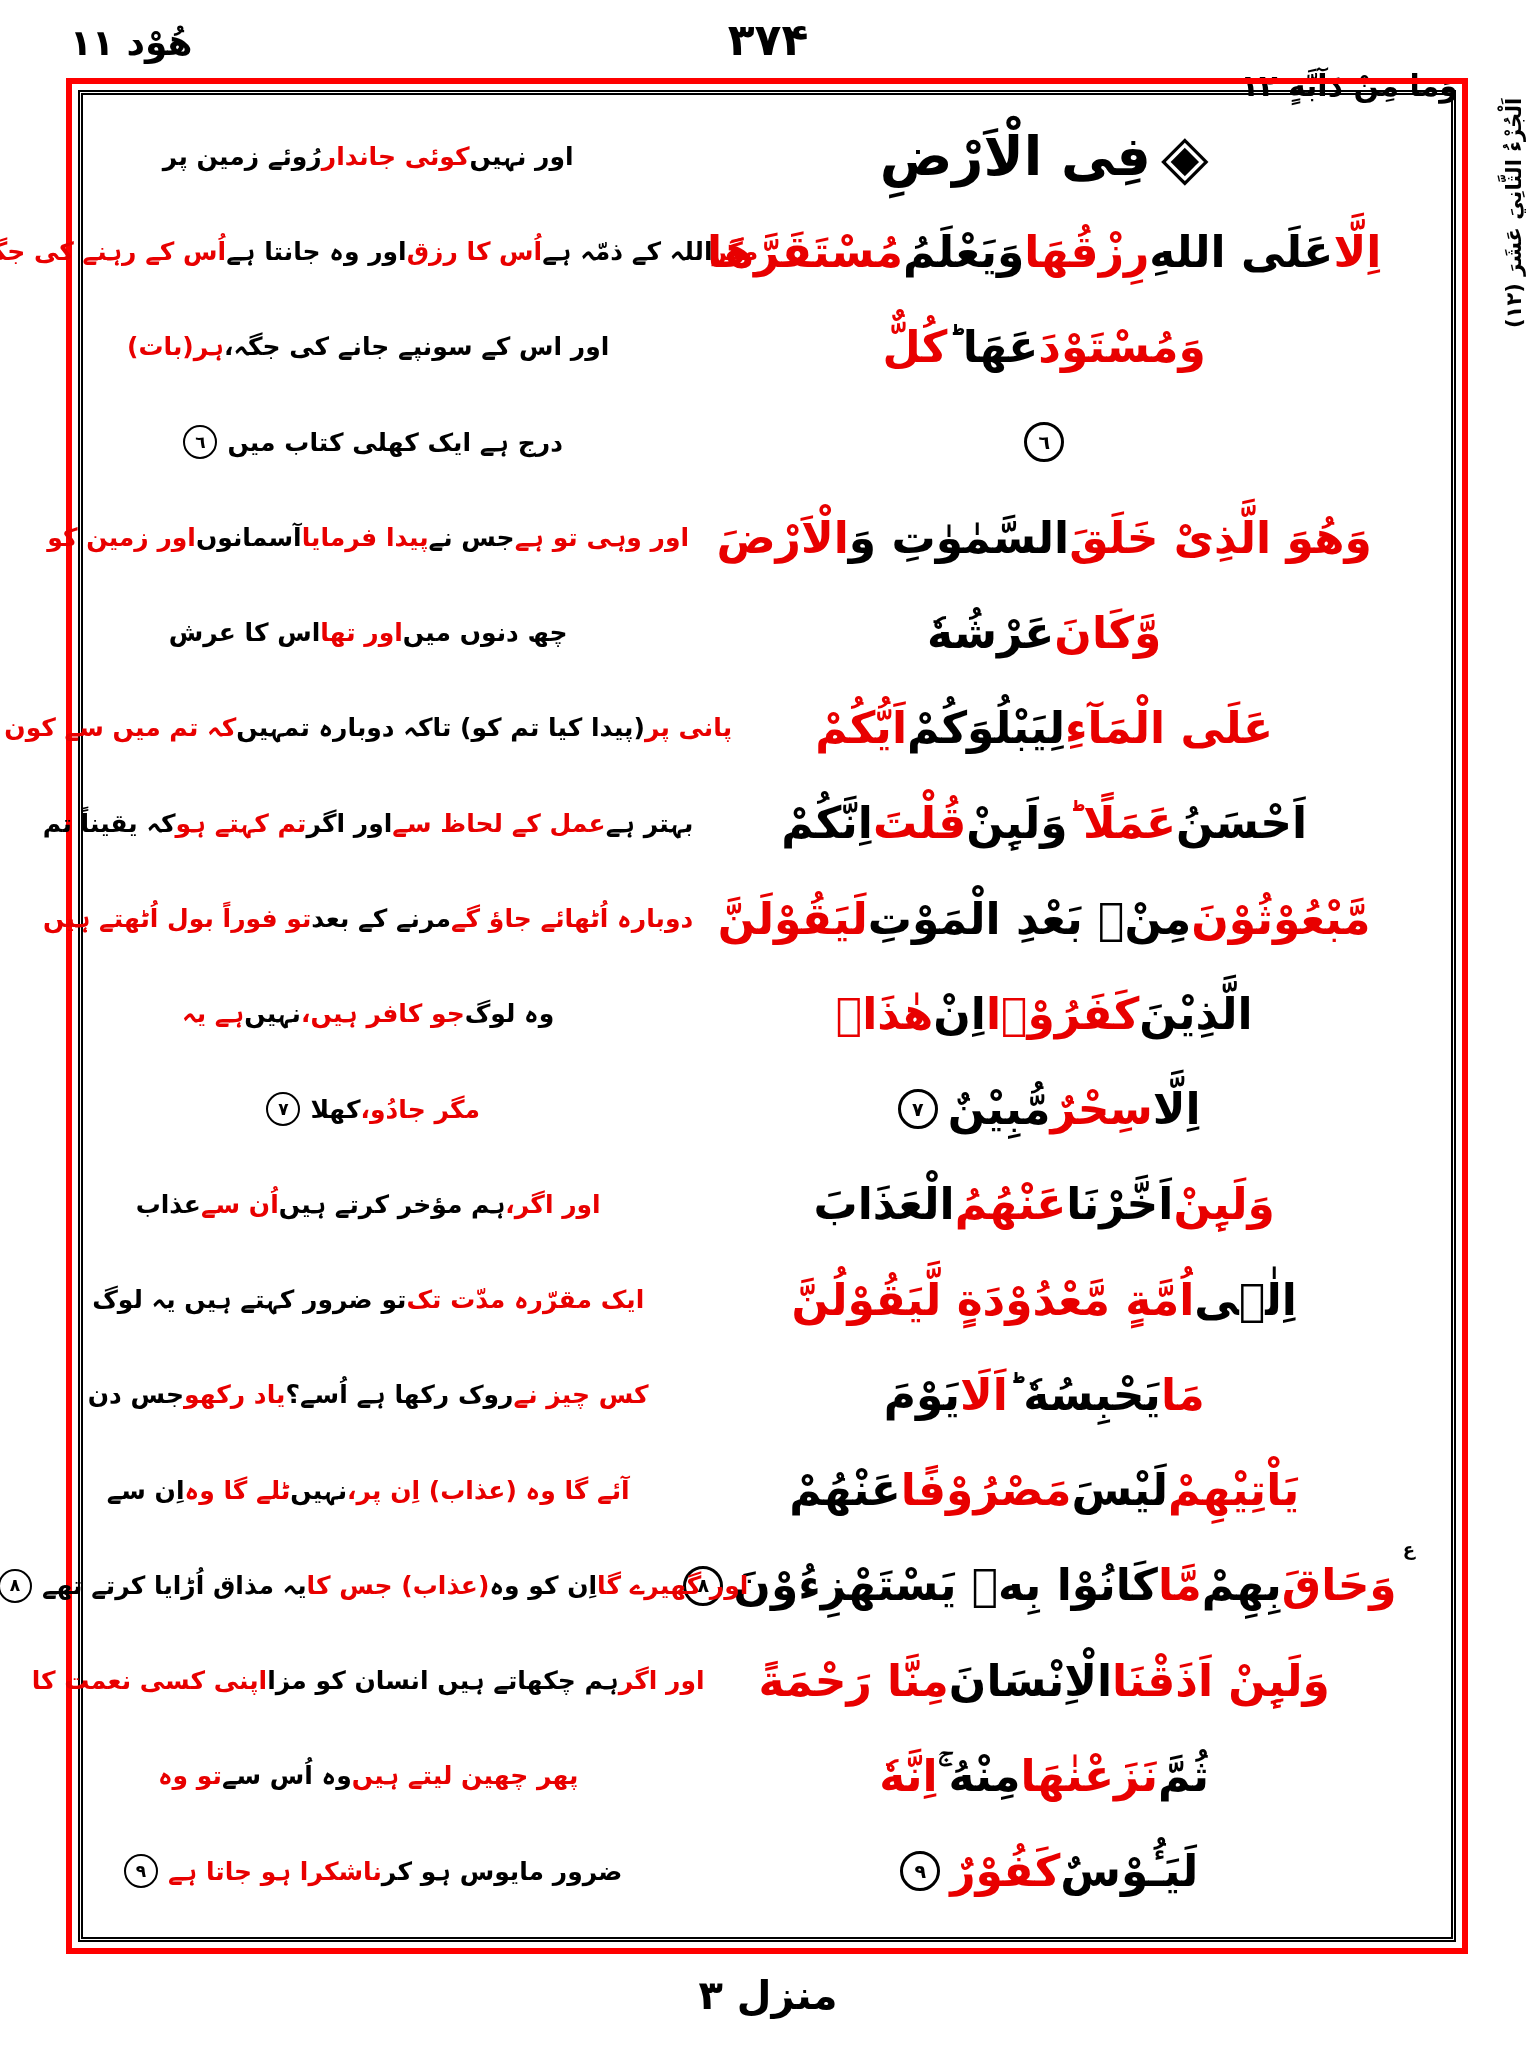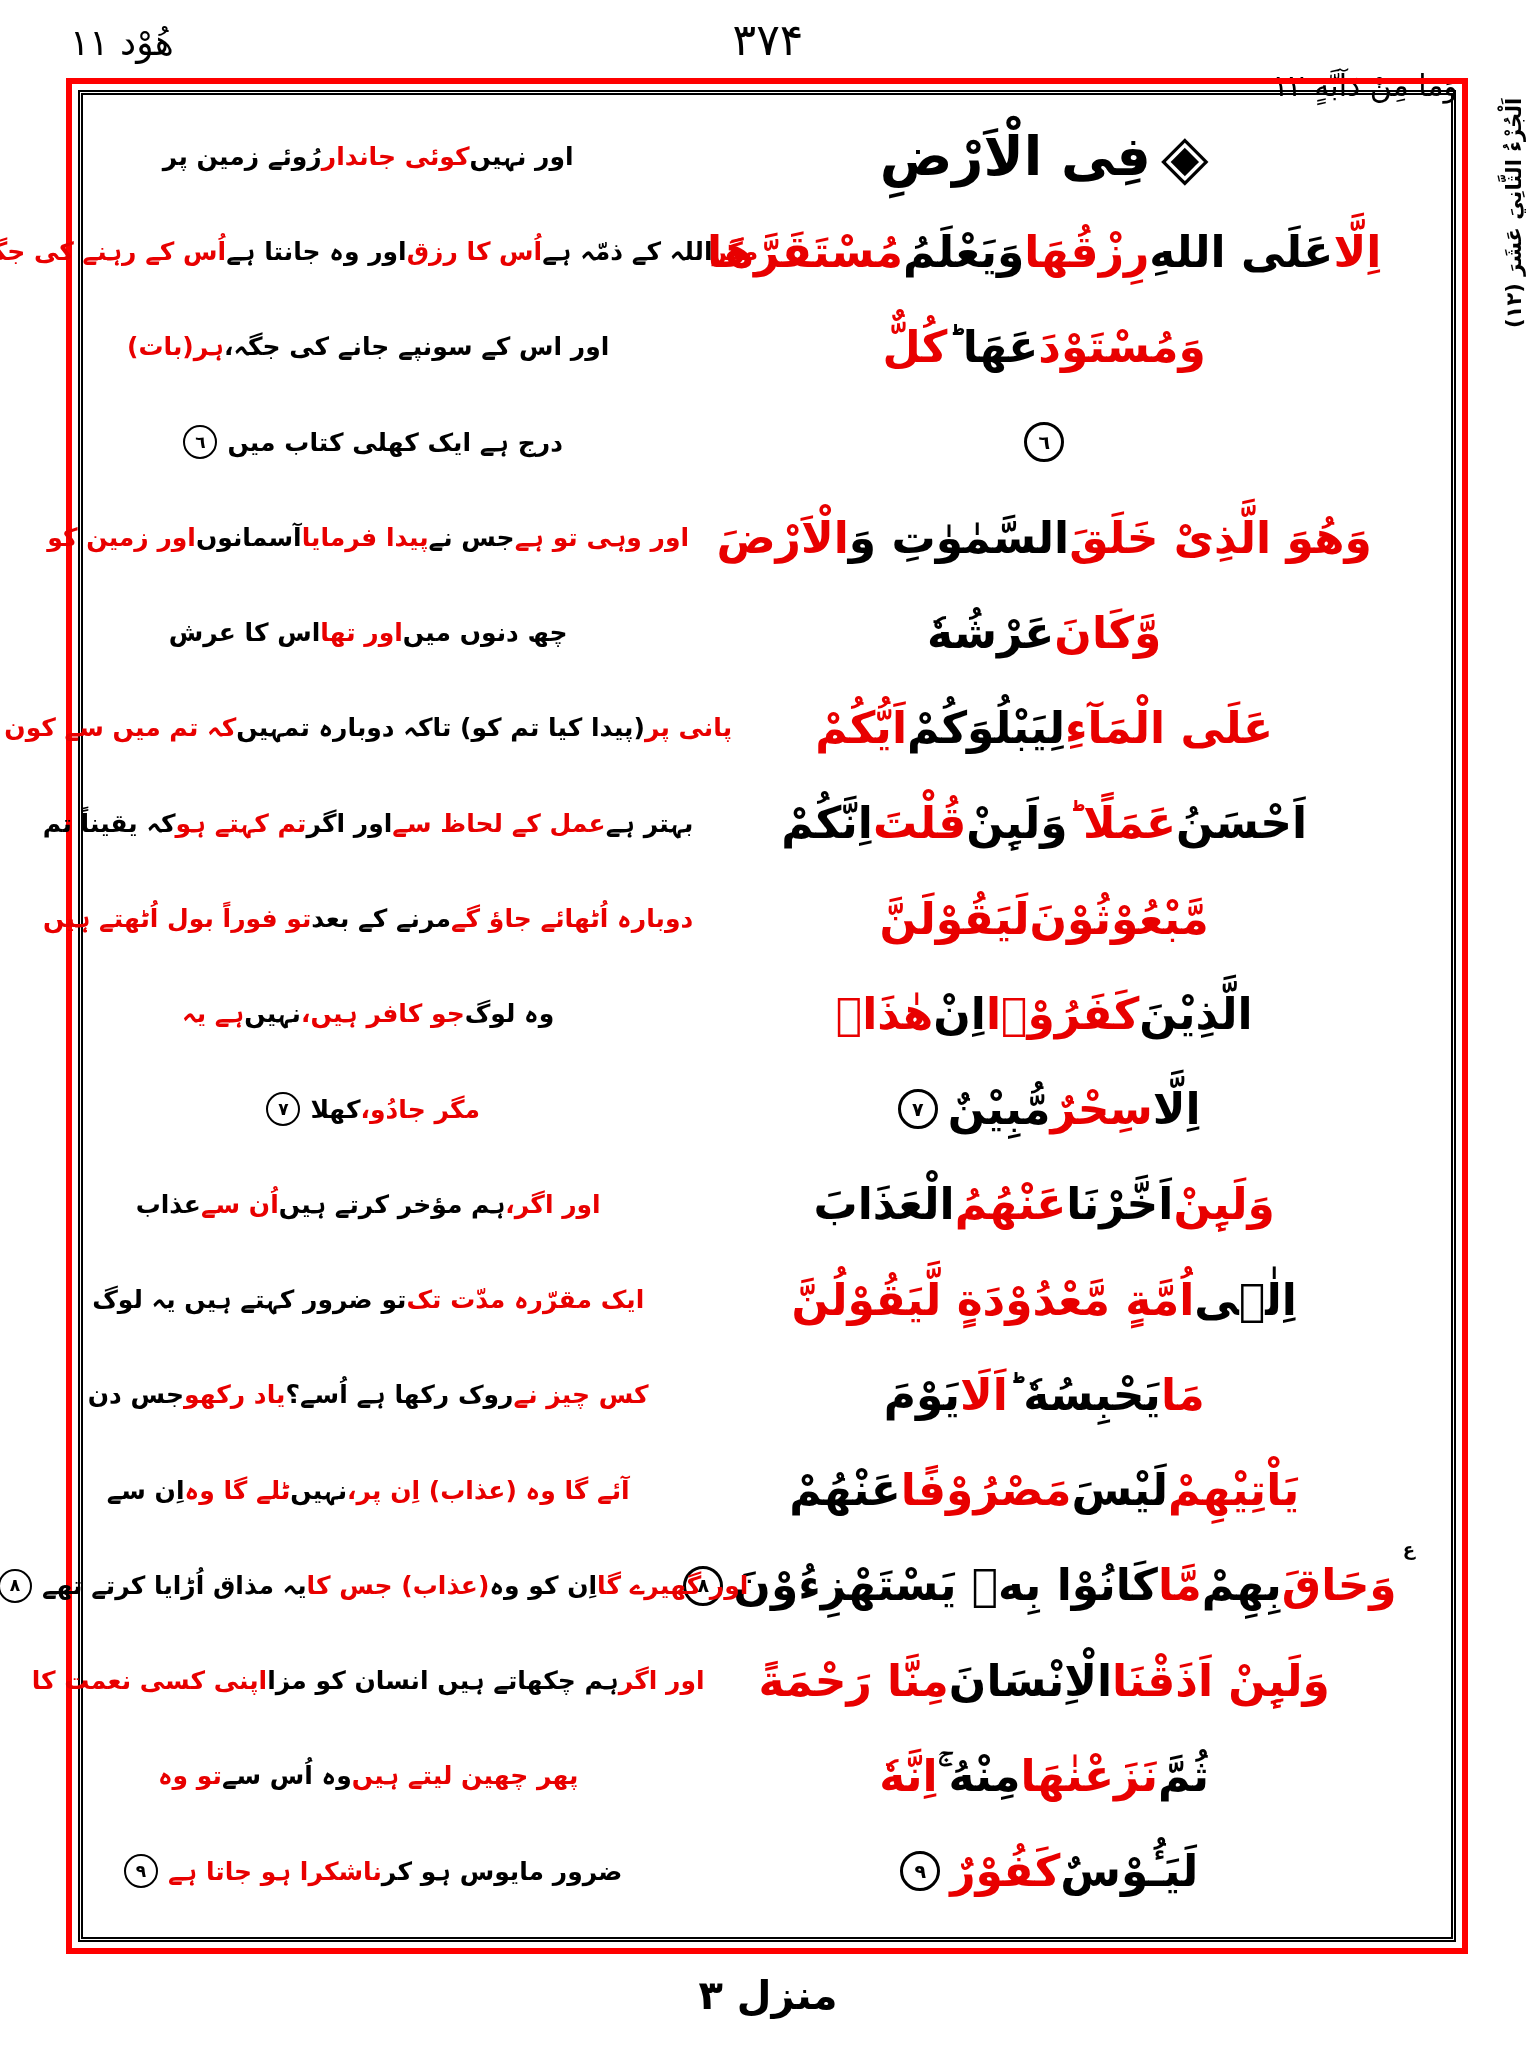--- a/index.html
+++ b/index.html
@@ -1,20 +1,20 @@
 <!DOCTYPE html>
 <html lang="ur" dir="rtl" style="--red: #e80000; --black: #000000; --border_red: #ff0000;"><head>
 <meta charset="utf-8">
 <style>
   html,body{margin:0;padding:0;}
   body{
     width:1536px;height:2048px;position:relative;background:#ffffff;
     font-family:"DejaVu Sans", sans-serif;overflow:hidden;
   }
-  .hdr{position:absolute;color:var(--black,#000);font-weight:normal;white-space:nowrap;}
+  .hdr{position:absolute;color:var(--black,#000);font-weight:bold;white-space:nowrap;}
   .hdr-left{left:70px;top:22px;font-size:36px;}
   .hdr-center{left:0;right:0;top:14px;text-align:center;font-size:44px;}
   .hdr-right{right:78px;top:26px;font-size:30px;margin-top:42px;}
 
   .margin-right-text{
     position:absolute;right:10px;top:98px;height:200px;
     writing-mode:vertical-rl;transform:rotate(180deg);
     font-size:21px;font-weight:bold;color:var(--black,#000);white-space:nowrap;
   }
 
@@ -103,20 +103,21 @@
           </div>
           <div class="line arabic">
             <span class="black">اَحْسَنُ </span>
             <span class="red">عَمَلًا ؕ </span>
             <span class="black">وَلَىِٕنْ </span>
             <span class="red">قُلْتَ </span>
             <span class="black">اِنَّكُمْ</span>
           </div>
           <div class="line arabic">
             <span class="red">مَّبْعُوْثُوْنَ </span>
+            <span class="black">مِنْۢ بَعْدِ الْمَوْتِ </span>
             <span class="red">لَيَقُوْلَنَّ</span>
           </div>
           <div class="line arabic">
             <span class="black">الَّذِيْنَ </span>
             <span class="red">كَفَرُوْۤا </span>
             <span class="black">اِنْ </span>
             <span class="red">هٰذَاۤ</span>
           </div>
           <div class="line arabic">
             <span class="black">اِلَّا </span>

